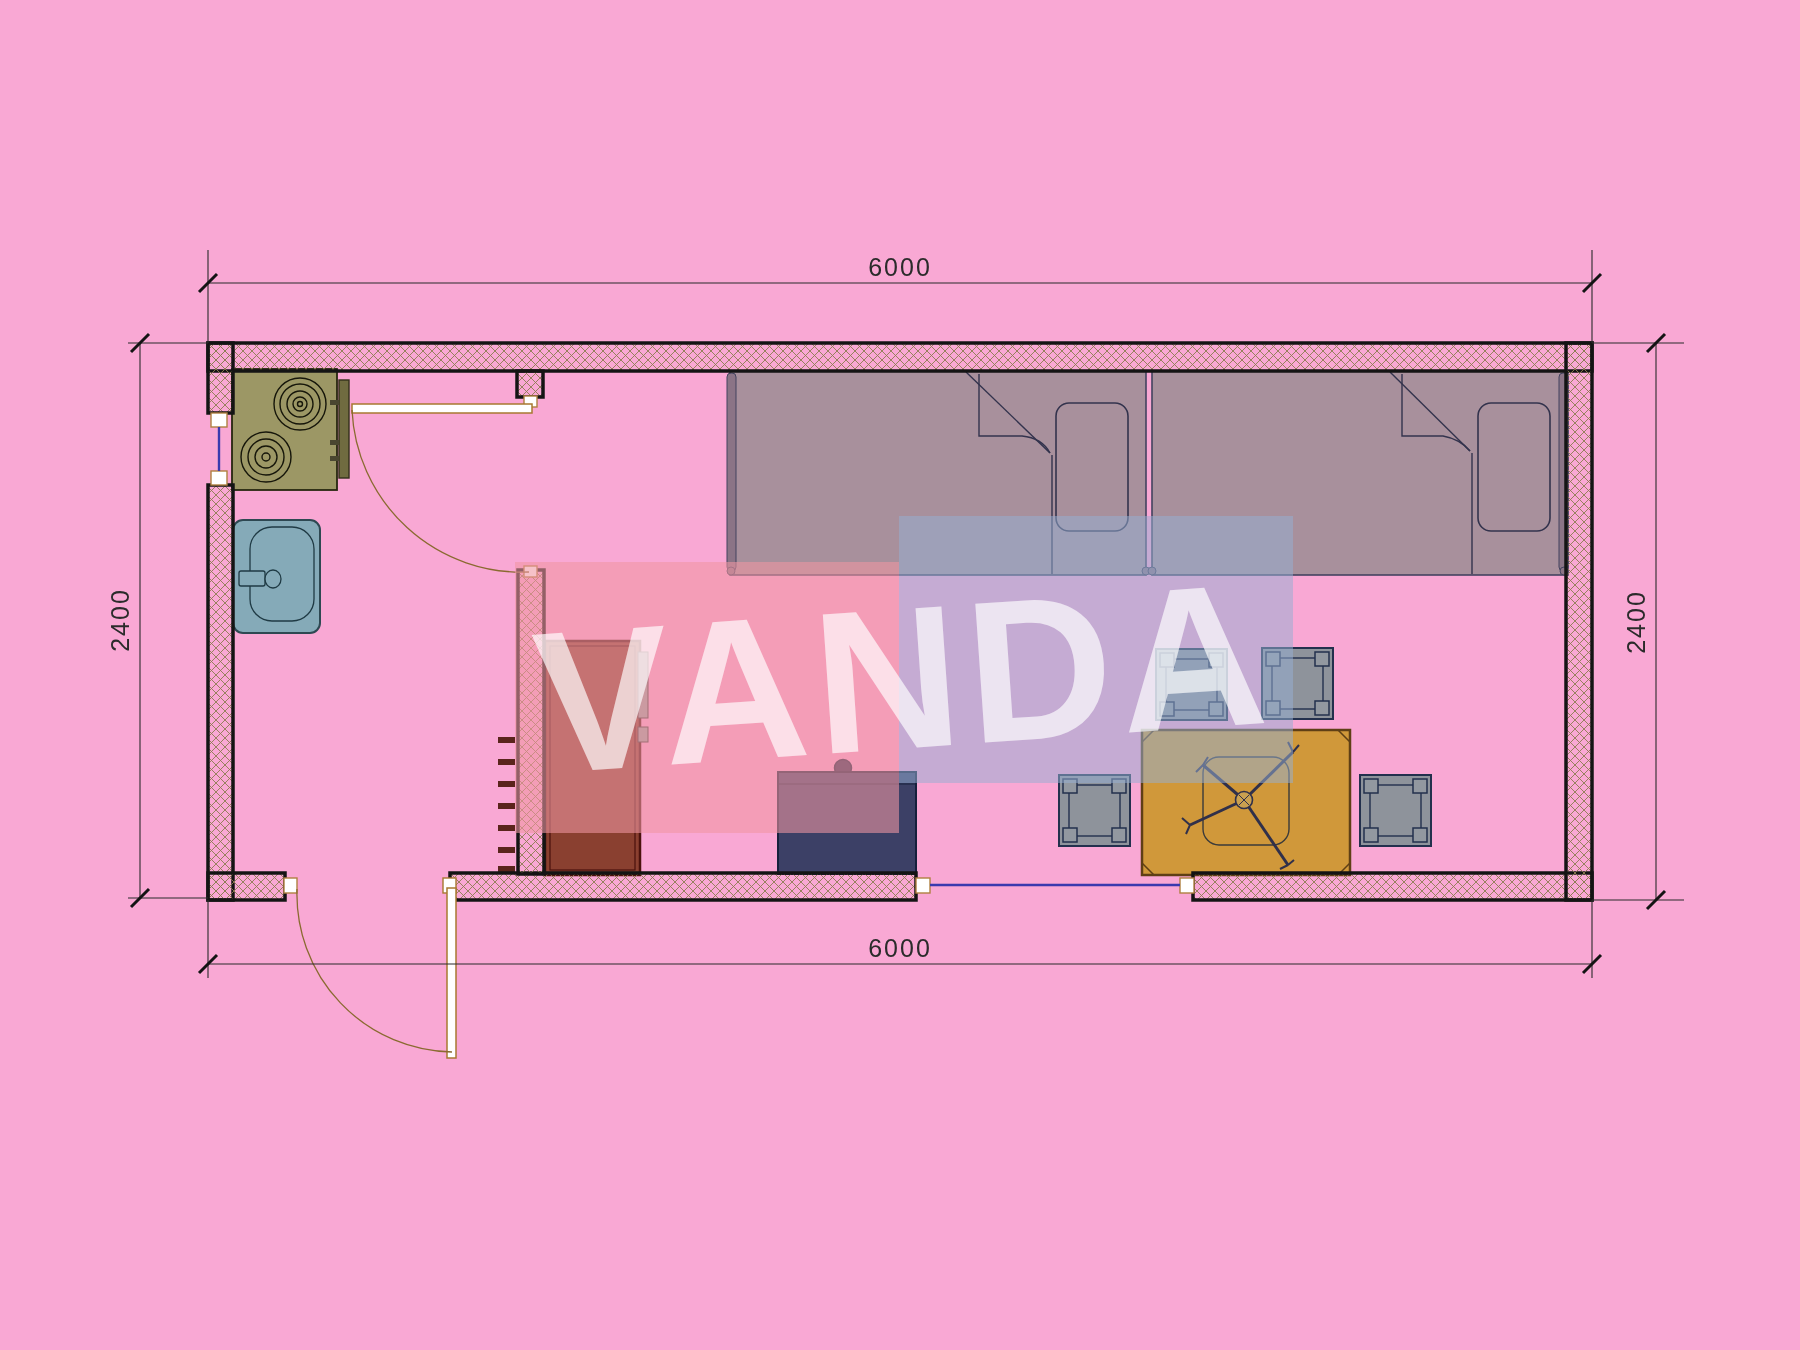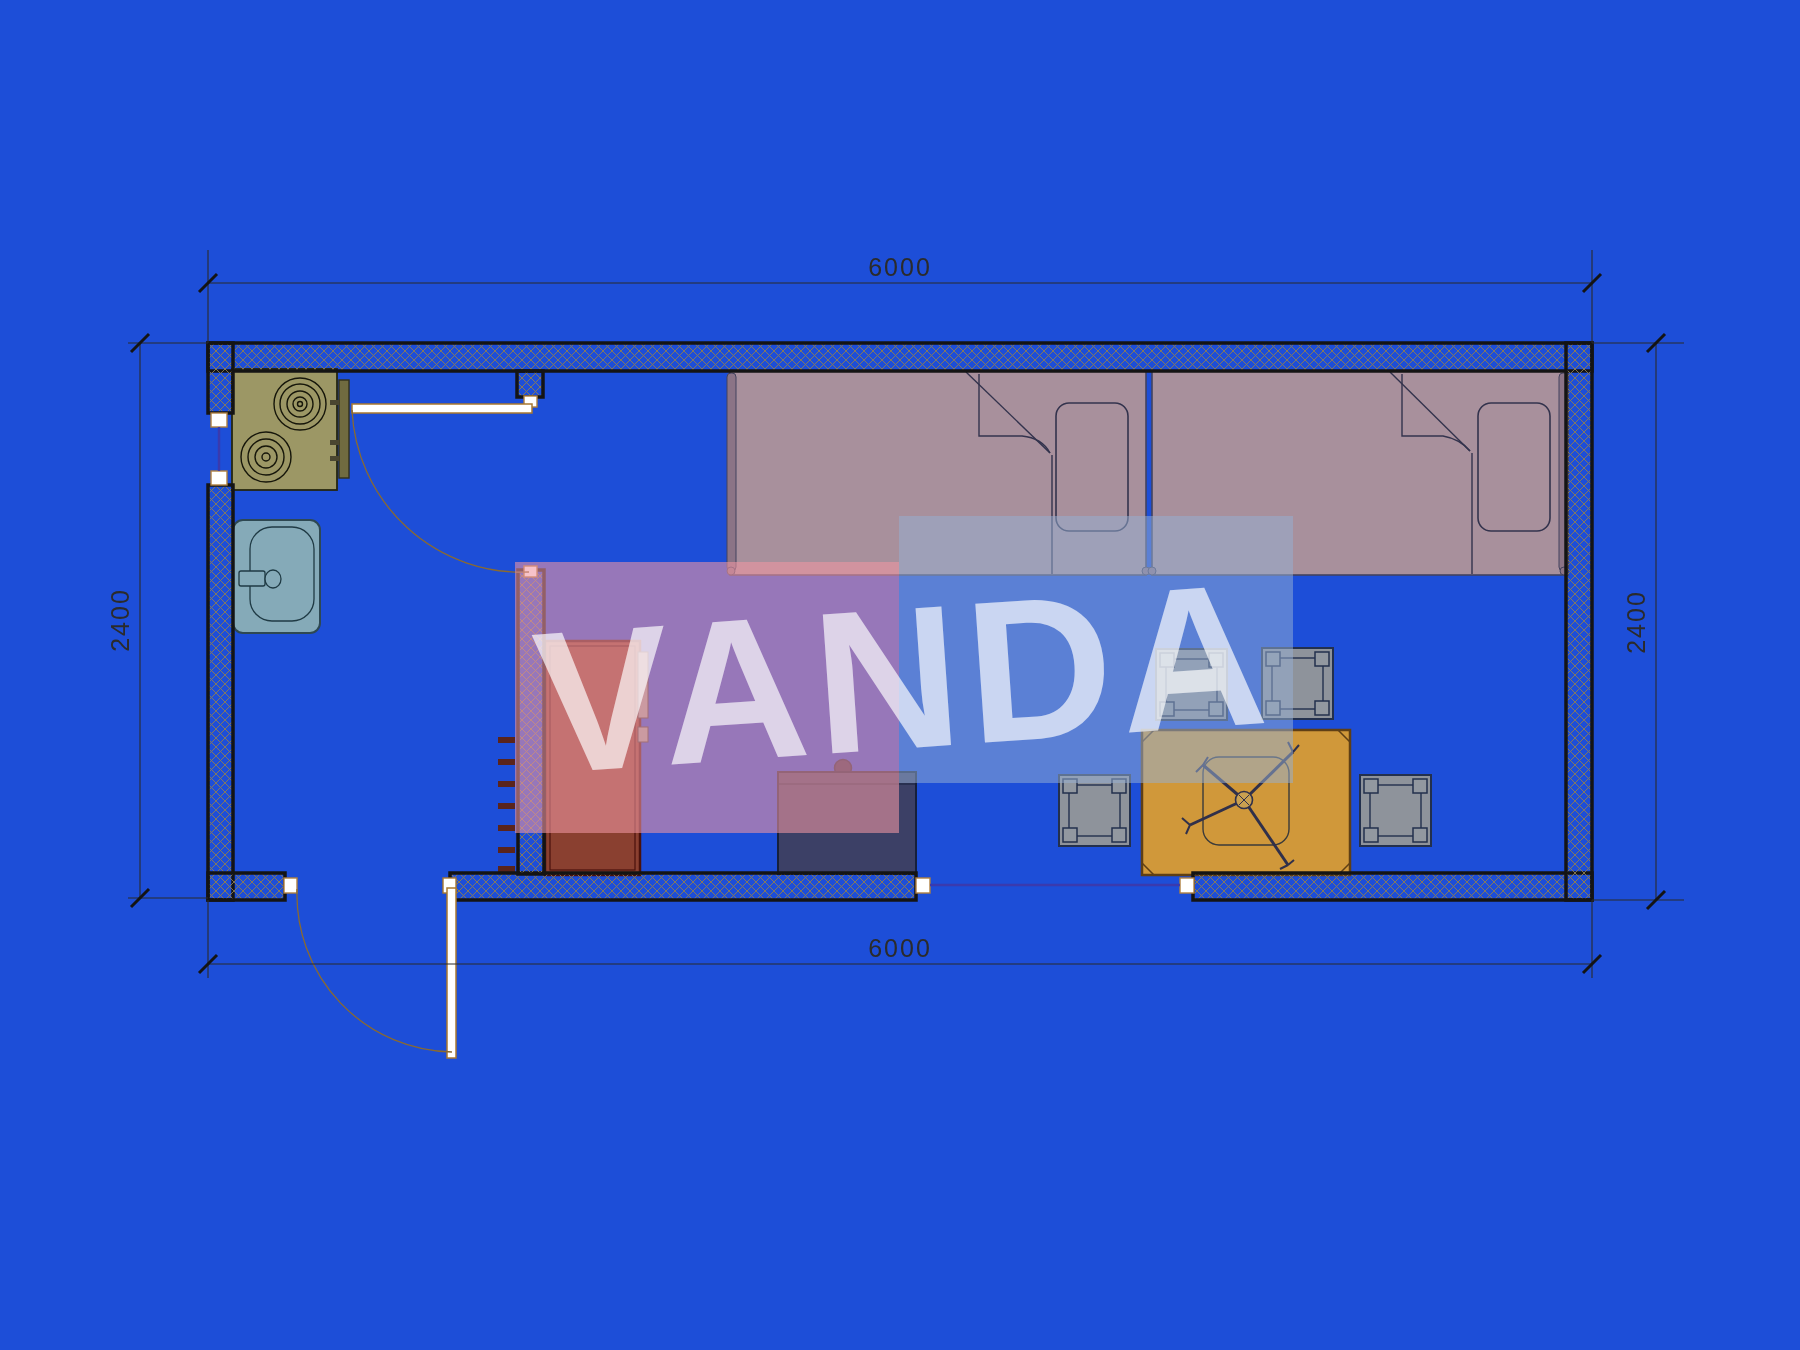--- a/index.html
+++ b/index.html
@@ -1,16 +1,16 @@
 <!DOCTYPE html>
 <html><head>
 <meta charset="utf-8">
 <style>
   html,body{margin:0;padding:0;background:#ffffff;}
-  #stage{position:relative;width:1800px;height:1350px;background:#1d4ed8;overflow:hidden;
+  #stage{position:relative;width:1800px;height:1350px;background:#f9a8d4;overflow:hidden;
          font-family:"Liberation Sans", sans-serif;}
   svg{position:absolute;left:0;top:0;}
   .dimtext{font-family:"Liberation Sans", sans-serif;font-weight:400;fill:#2b2b2b;
            font-size:25px;letter-spacing:2px;}
   .wm-text{font-family:"Liberation Sans", sans-serif;font-weight:700;
            fill:rgba(255,255,255,0.68);font-size:202px;letter-spacing:7px;}
 </style>
 </head>
 <body>
 

